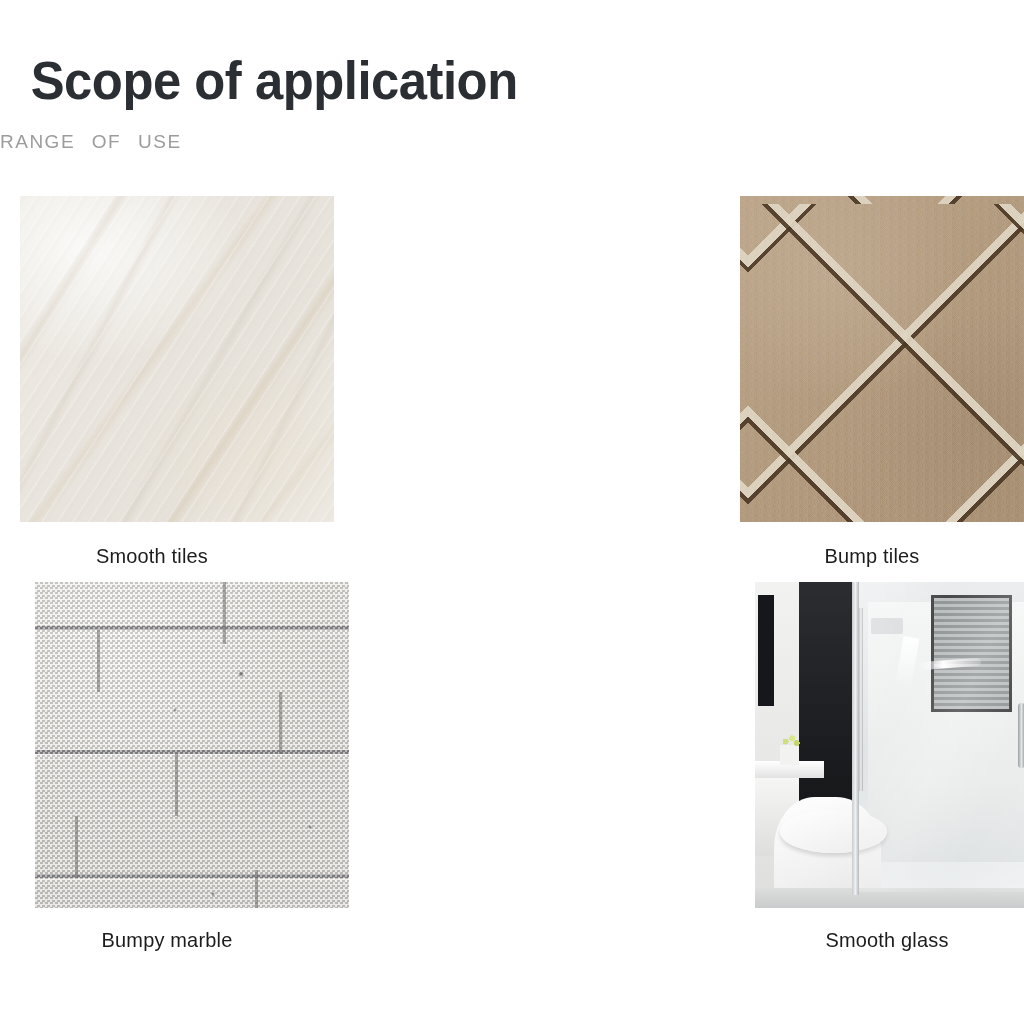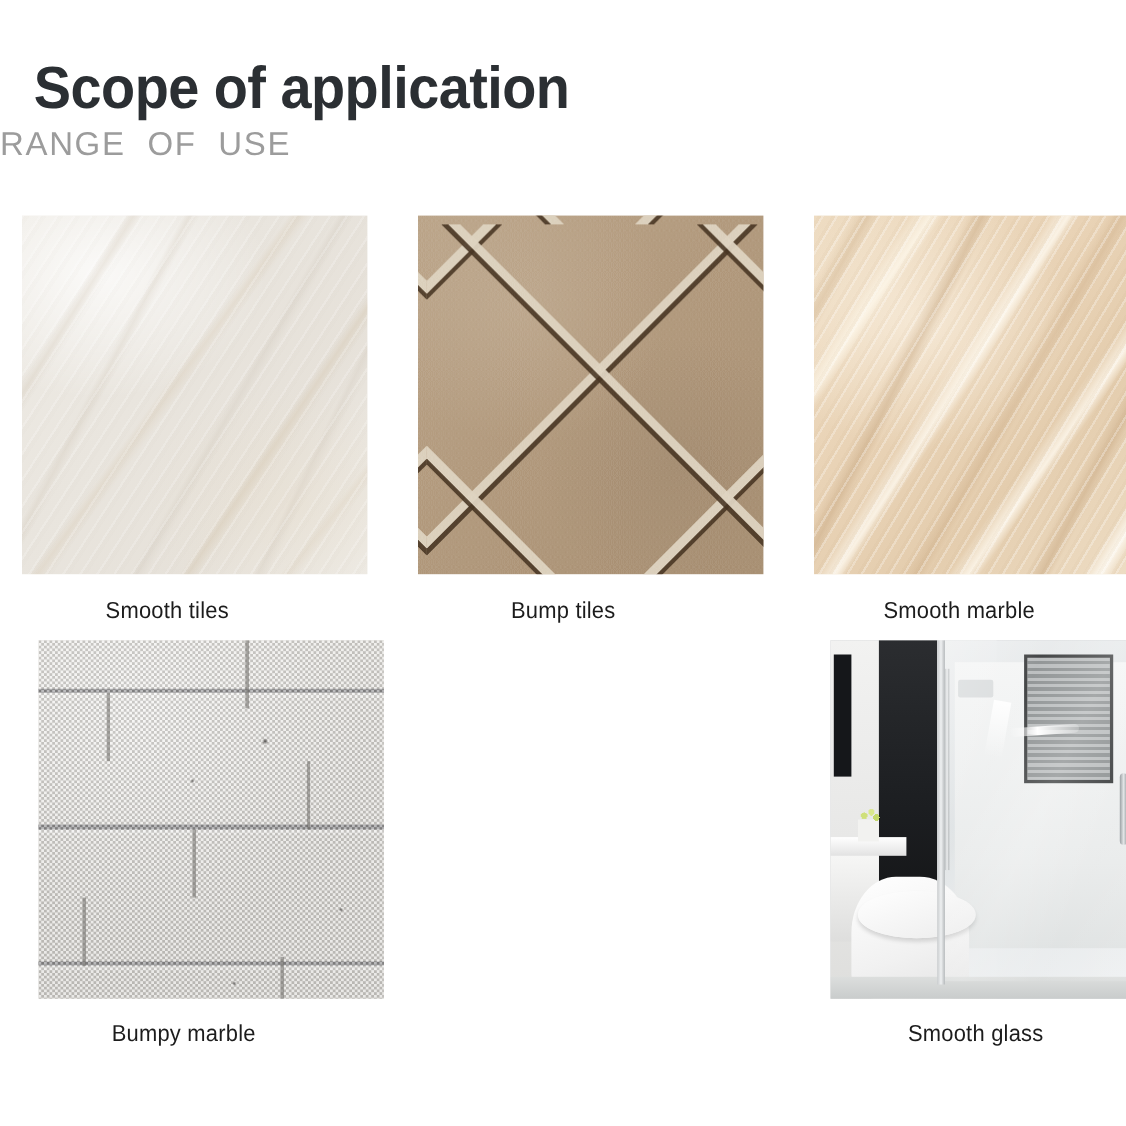--- a/index.html
+++ b/index.html
@@ -25,26 +25,26 @@
     font-size: 54px;
     font-weight: bold;
     color: #2b2f33;
     letter-spacing: -0.5px;
     line-height: 1.05;
     margin: 0;
     transform: scaleX(0.94);
   }
   .subtitle {
     font-family: "Liberation Sans", sans-serif;
-    font-size: 30px;
+    font-size: 19px;
     font-weight: normal;
     color: #9c9c9c;
     letter-spacing: 1.5px;
     word-spacing: 10px;
-    margin-top: 6px;
+    margin-top: 22px;
   }
 
   
   .grid {
     position: absolute;
     left: 20px;
     top: 196px;
     width: 984px;
   }
   .row {
@@ -293,24 +293,20 @@
     <div class="cell">
       <div class="thumb tex-smooth-tile"></div>
       <div class="caption">Smooth tiles</div>
     </div>
 
     <div class="cell">
       <div class="thumb tex-bump-tile"></div>
       <div class="caption">Bump tiles</div>
     </div>
 
-    <div class="cell">
-      <div class="thumb tex-smooth-marble"></div>
-      <div class="caption">Smooth marble</div>
-    </div>
 
   </div>
 
   <div class="row row2">
 
     <div class="cell">
       <div class="thumb tex-bumpy-marble"></div>
       <div class="caption">Bumpy marble</div>
     </div>
 

